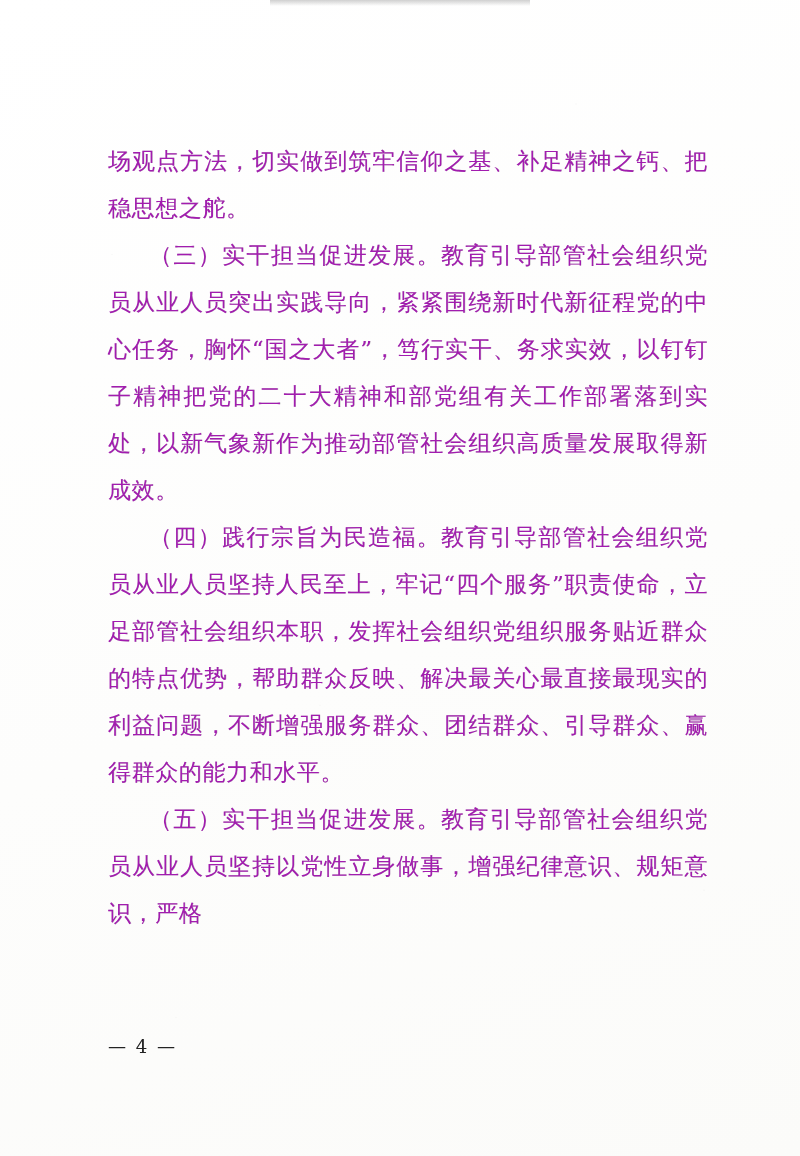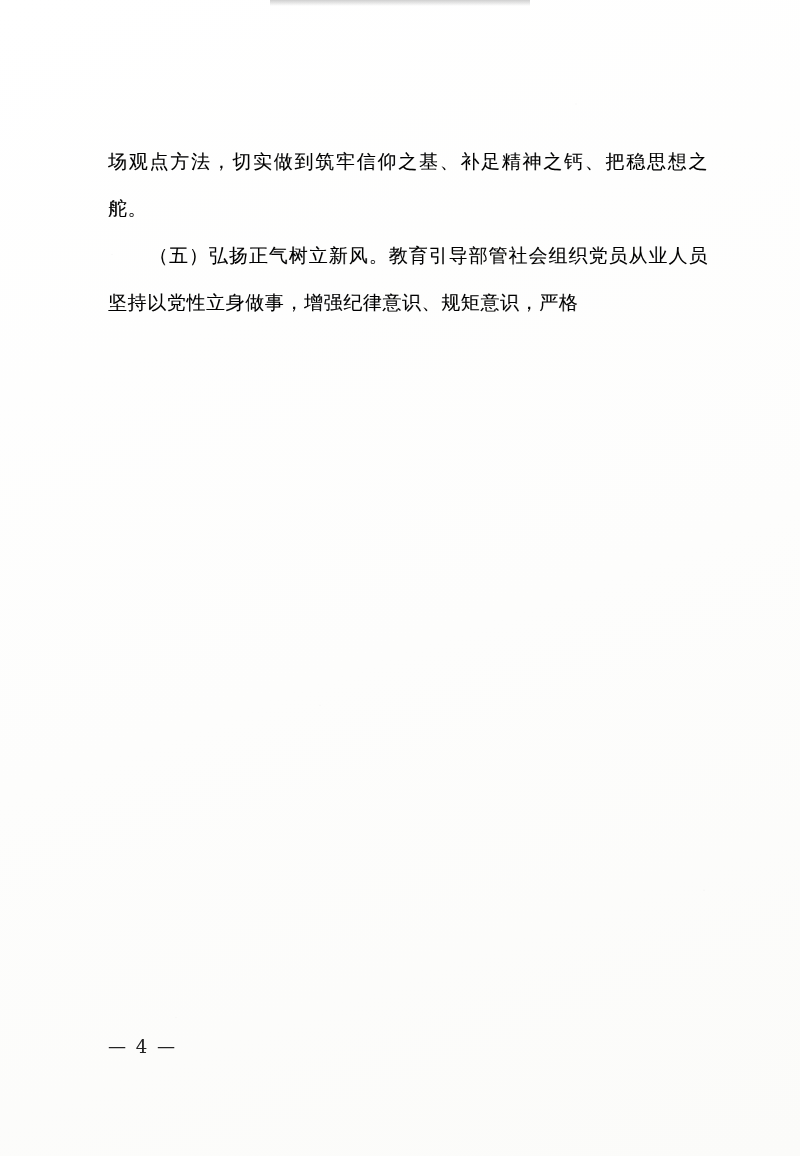--- a/index.html
+++ b/index.html
@@ -42,23 +42,23 @@
 
   .body-text {
     position: absolute;
     left: 108px;
     top: 138px;
     width: 600px;
   }
 
   p.para {
     margin: 0 0 0 0;
-    font-size: 19px;
+    font-size: 23px;
     line-height: 47px;
-    color: #000000;
+    color: #a21caf;
     text-align: justify;
     text-justify: inter-character;
     letter-spacing: 0.6px;
     font-family: "DejaVu Serif", serif;
     
     text-shadow: 0.4px 0.3px 0.6px rgba(90,90,90,0.35);
   }
   p.para + p.para {
     margin-top: 0;
   }
@@ -95,19 +95,21 @@
 </style>
 </head>
 <body>
 
 <div class="page">
   <div class="page-tint"></div>
   <div class="scan-top-shadow"></div>
 
   <div class="body-text">
     <p class="para">场观点方法，切实做到筑牢信仰之基、补足精神之钙、把稳思想之舵。</p>
-    <p class="para indent">（五）弘扬正气树立新风。教育引导部管社会组织党员从业人员坚持以党性立身做事，增强纪律意识、规矩意识，严格</p>
+    <p class="para indent">（三）实干担当促进发展。教育引导部管社会组织党员从业人员突出实践导向，紧紧围绕新时代新征程党的中心任务，胸怀“国之大者”，笃行实干、务求实效，以钉钉子精神把党的二十大精神和部党组有关工作部署落到实处，以新气象新作为推动部管社会组织高质量发展取得新成效。</p>
+    <p class="para indent">（四）践行宗旨为民造福。教育引导部管社会组织党员从业人员坚持人民至上，牢记“四个服务”职责使命，立足部管社会组织本职，发挥社会组织党组织服务贴近群众的特点优势，帮助群众反映、解决最关心最直接最现实的利益问题，不断增强服务群众、团结群众、引导群众、赢得群众的能力和水平。</p>
+    <p class="para indent">（五）实干担当促进发展。教育引导部管社会组织党员从业人员坚持以党性立身做事，增强纪律意识、规矩意识，严格</p>
   </div>
 
   <div class="page-number">— 4 —</div>
 
   <div class="speckle"></div>
 </div>
 
 </body></html>

